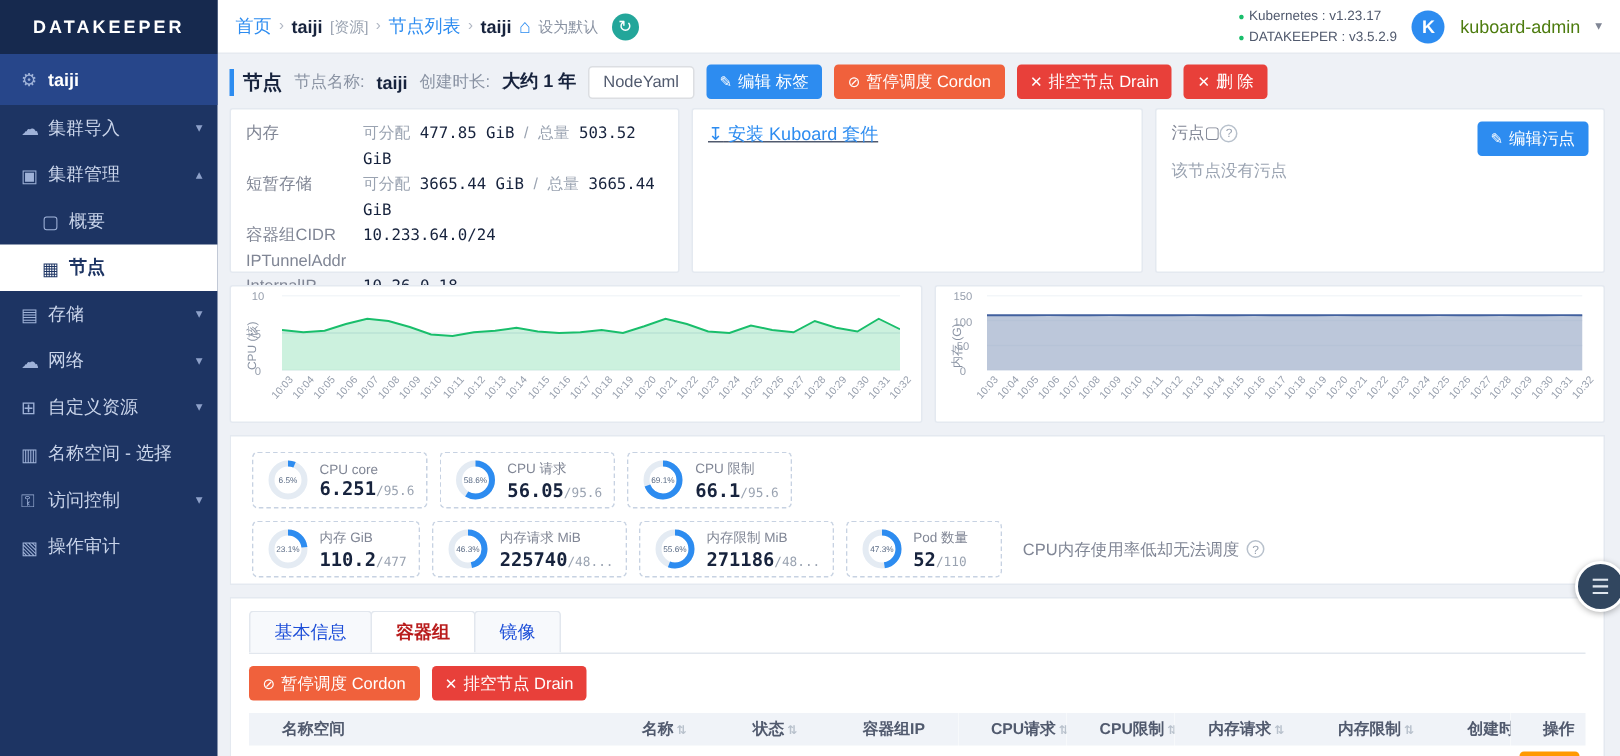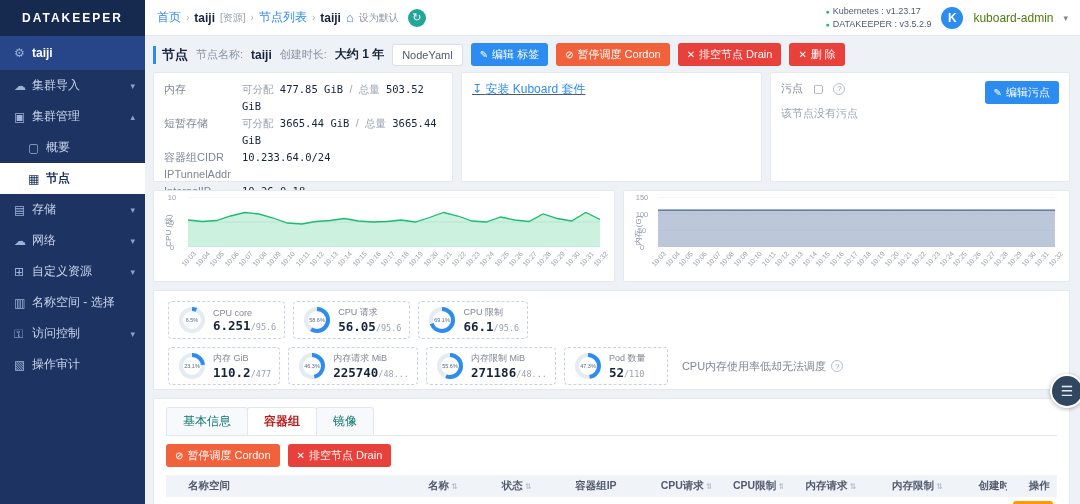--- a/index.html
+++ b/index.html
@@ -52,21 +52,21 @@
   .prow { display:flex; gap:8px; margin:0 10px 8px 8px; }
   .panel { background:#fff; border:1px solid #e4e9f0; border-radius:2px; }
   .info-panel { width:300px; height:110px; padding:8px 10px; }
   .mid-panel { flex:1; height:110px; padding:8px 10px;text-decoration:underline; }
   .taint-panel { width:300px; height:110px; padding:8px 10px; position:relative; }
   .irow { display:flex; font-size:11px; line-height:17px; }
   .ilab { width:78px; color:#808695; flex:0 0 78px; }
   .ival { color:#17233d; font-family:"DejaVu Sans Mono",monospace; font-size:10.5px; }
   .ival .k { color:#9aa3b1; font-family:"Liberation Sans",sans-serif; }
   .link { color:#2d8cf0; font-size:12px; cursor:pointer; }
-  .taint-head { font-size:11px; color:#808695; display:flex; align-items:center; gap:10px; }
+  .taint-head { font-size:11px; color:#808695; display:flex; align-items:center; gap:0; }
   .qmark { width:12px; height:12px; border-radius:50%; border:1px solid #b8c1cc; color:#9aa3b1; font-size:8px; display:inline-flex; align-items:center; justify-content:center; }
   .taint-empty { margin-top:10px; color:#9aa3b1; font-size:11px; }
   .taint-edit { position:absolute; right:10px; top:8px; }
 
   
   .chart-panel { position:relative; height:92px; overflow:hidden; }
   .chart-left { width:462px; }
   .chart-right { flex:1; }
   .ylab { position:absolute; left:-16px; top:34px; transform:rotate(-90deg); font-size:8px; color:#8a93a3; width:60px; text-align:center; }
   .ytick { position:absolute; font-size:7.5px; color:#98a0ae; width:20px; text-align:center; }
@@ -79,21 +79,21 @@
   .gcard { border:1px dashed #c7d2e2; border-radius:4px; background:#fff; display:flex; align-items:center; gap:6px; padding:4px 8px; height:38px; min-width:104px; }
   .gtxt { display:flex; flex-direction:column; }
   .glabel { font-size:9px; color:#808695; }
   .gval { font-size:12.5px; font-weight:bold; color:#17233d; font-family:"DejaVu Sans Mono",monospace; }
   .gtot { font-size:8.5px; color:#9aa3b1; font-weight:normal; }
   .gnote { font-size:11px; color:#808695; display:flex; align-items:center; gap:5px; margin-left:6px; }
 
   
   .bottom-panel { margin:0 10px 0 8px; background:#fff; border:1px solid #e4e9f0; padding:8px 12px; height:120px; }
   .tabs { display:flex; border-bottom:1px solid #e2e7ee; }
-  .tab { font-size:12px; padding:5px 16px; border:1px solid #e2e7ee; border-bottom:none; background:#f7f9fc; color:#0f766e; cursor:pointer; margin-right:-1px; border-radius:3px 3px 0 0; }
+  .tab { font-size:12px; padding:5px 16px; border:1px solid #e2e7ee; border-bottom:none; background:#f7f9fc; color:#1d4ed8; cursor:pointer; margin-right:-1px; border-radius:3px 3px 0 0; }
   .tab.active { background:#fff; color:#b91c1c; font-weight:bold; }
   .tbl-btns { display:flex; gap:8px; margin:8px 0; }
   table { border-collapse:collapse; width:100%; table-layout:fixed; }
   th { background:#f0f3f8; font-size:10.5px; color:#515a6e; text-align:right; padding:4px 22px; font-weight:bold; white-space:nowrap; overflow:hidden; }
   th .sort { color:#b8c1cc; font-size:8px; margin-left:2px; }
   td { font-size:10.5px; color:#515a6e; padding:4px 6px; border-bottom:1px solid #eef1f6; white-space:nowrap; overflow:hidden; }
   td.name { color:#2d8cf0; font-family:"DejaVu Sans Mono",monospace; font-size:8.5px; }
 
   .float-btn { position:absolute; left:1050px; top:374px; width:34px; height:34px; border-radius:50%; background:#31465f; color:#dfe6ee; display:flex; align-items:center; justify-content:center; font-size:14px; z-index:9; border:2px solid #ffffff; cursor:pointer; box-shadow:0 1px 4px rgba(0,0,0,.3); }
 </style>

